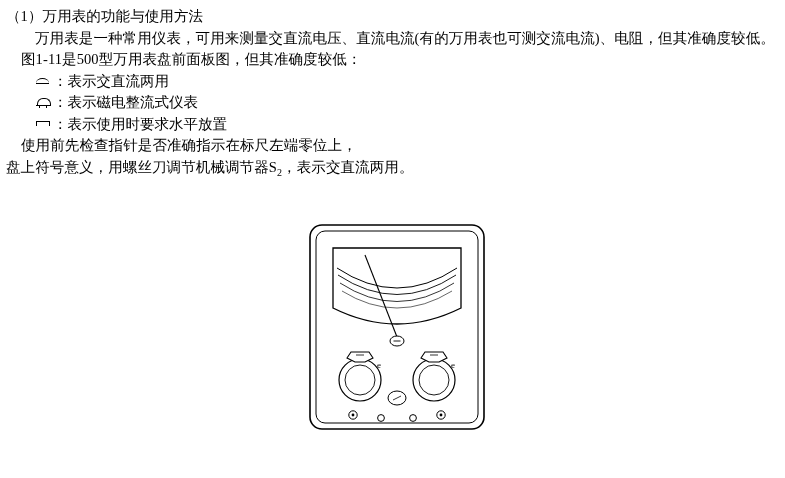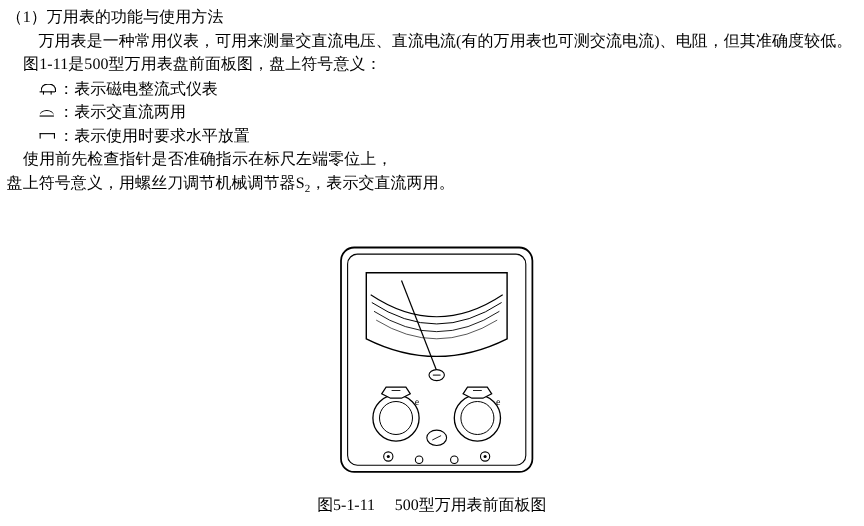--- a/index.html
+++ b/index.html
@@ -148,38 +148,38 @@
   }
 </style>
 </head>
 <body>
 
 <div class="page">
 
   <div class="text-block">
     <p class="line">（1）万用表的功能与使用方法</p>
     <p class="line indent2">万用表是一种常用仪表，可用来测量交直流电压、直流电流(有的万用表也可测交流电流)、电阻，但其准确度较低。</p>
-    <p class="line indent1">图1-11是500型万用表盘前面板图，盘上符号意义：</p>
+    <p class="line indent1">图1-11是500型万用表盘前面板图，但其准确度较低：</p>
+
+    <div class="sym-line">
+      <span class="sym-box sym-acdc"></span>
+      <span class="sym-text">：表示交直流两用</span>
+    </div>
 
     <div class="sym-line">
       <span class="sym-box sym-coil">
         <span class="arc"></span>
           <span class="bar"></span>
           <span class="leg1"></span>
           <span class="leg2"></span>
       </span>
       <span class="sym-text">：表示磁电整流式仪表</span>
     </div>
 
     <div class="sym-line">
-      <span class="sym-box sym-acdc"></span>
-      <span class="sym-text">：表示交直流两用</span>
-    </div>
-
-    <div class="sym-line">
       <span class="sym-box sym-horiz">
         <span class="hbar"></span>
           <span class="hleg1"></span>
           <span class="hleg2"></span>
       </span>
       <span class="sym-text">：表示使用时要求水平放置</span>
     </div>
 
     <p class="line indent1">使用前先检查指针是否准确指示在标尺左端零位上，</p>
     <p class="line"><span>盘上符号意义，用螺丝刀调节机械调节器S</span><sub>2</sub><span>，表示交直流两用。</span></p>
@@ -222,17 +222,14 @@
 
       <circle cx="46" cy="193" r="4.2" fill="#ffffff" stroke="#000000" stroke-width="1"></circle>
       <circle cx="46" cy="193" r="1.4" fill="#000000"></circle>
       <circle cx="74" cy="196" r="3.4" fill="#ffffff" stroke="#000000" stroke-width="1"></circle>
       <circle cx="106" cy="196" r="3.4" fill="#ffffff" stroke="#000000" stroke-width="1"></circle>
       <circle cx="134" cy="193" r="4.2" fill="#ffffff" stroke="#000000" stroke-width="1"></circle>
       <circle cx="134" cy="193" r="1.4" fill="#000000"></circle>
     </svg>
   </div>
 
-  <div class="caption">
-    <span>图5-1-11</span><span class="gap"></span><span>500型万用表前面板图</span>
-  </div>
 
 </div>
 
 </body></html>

